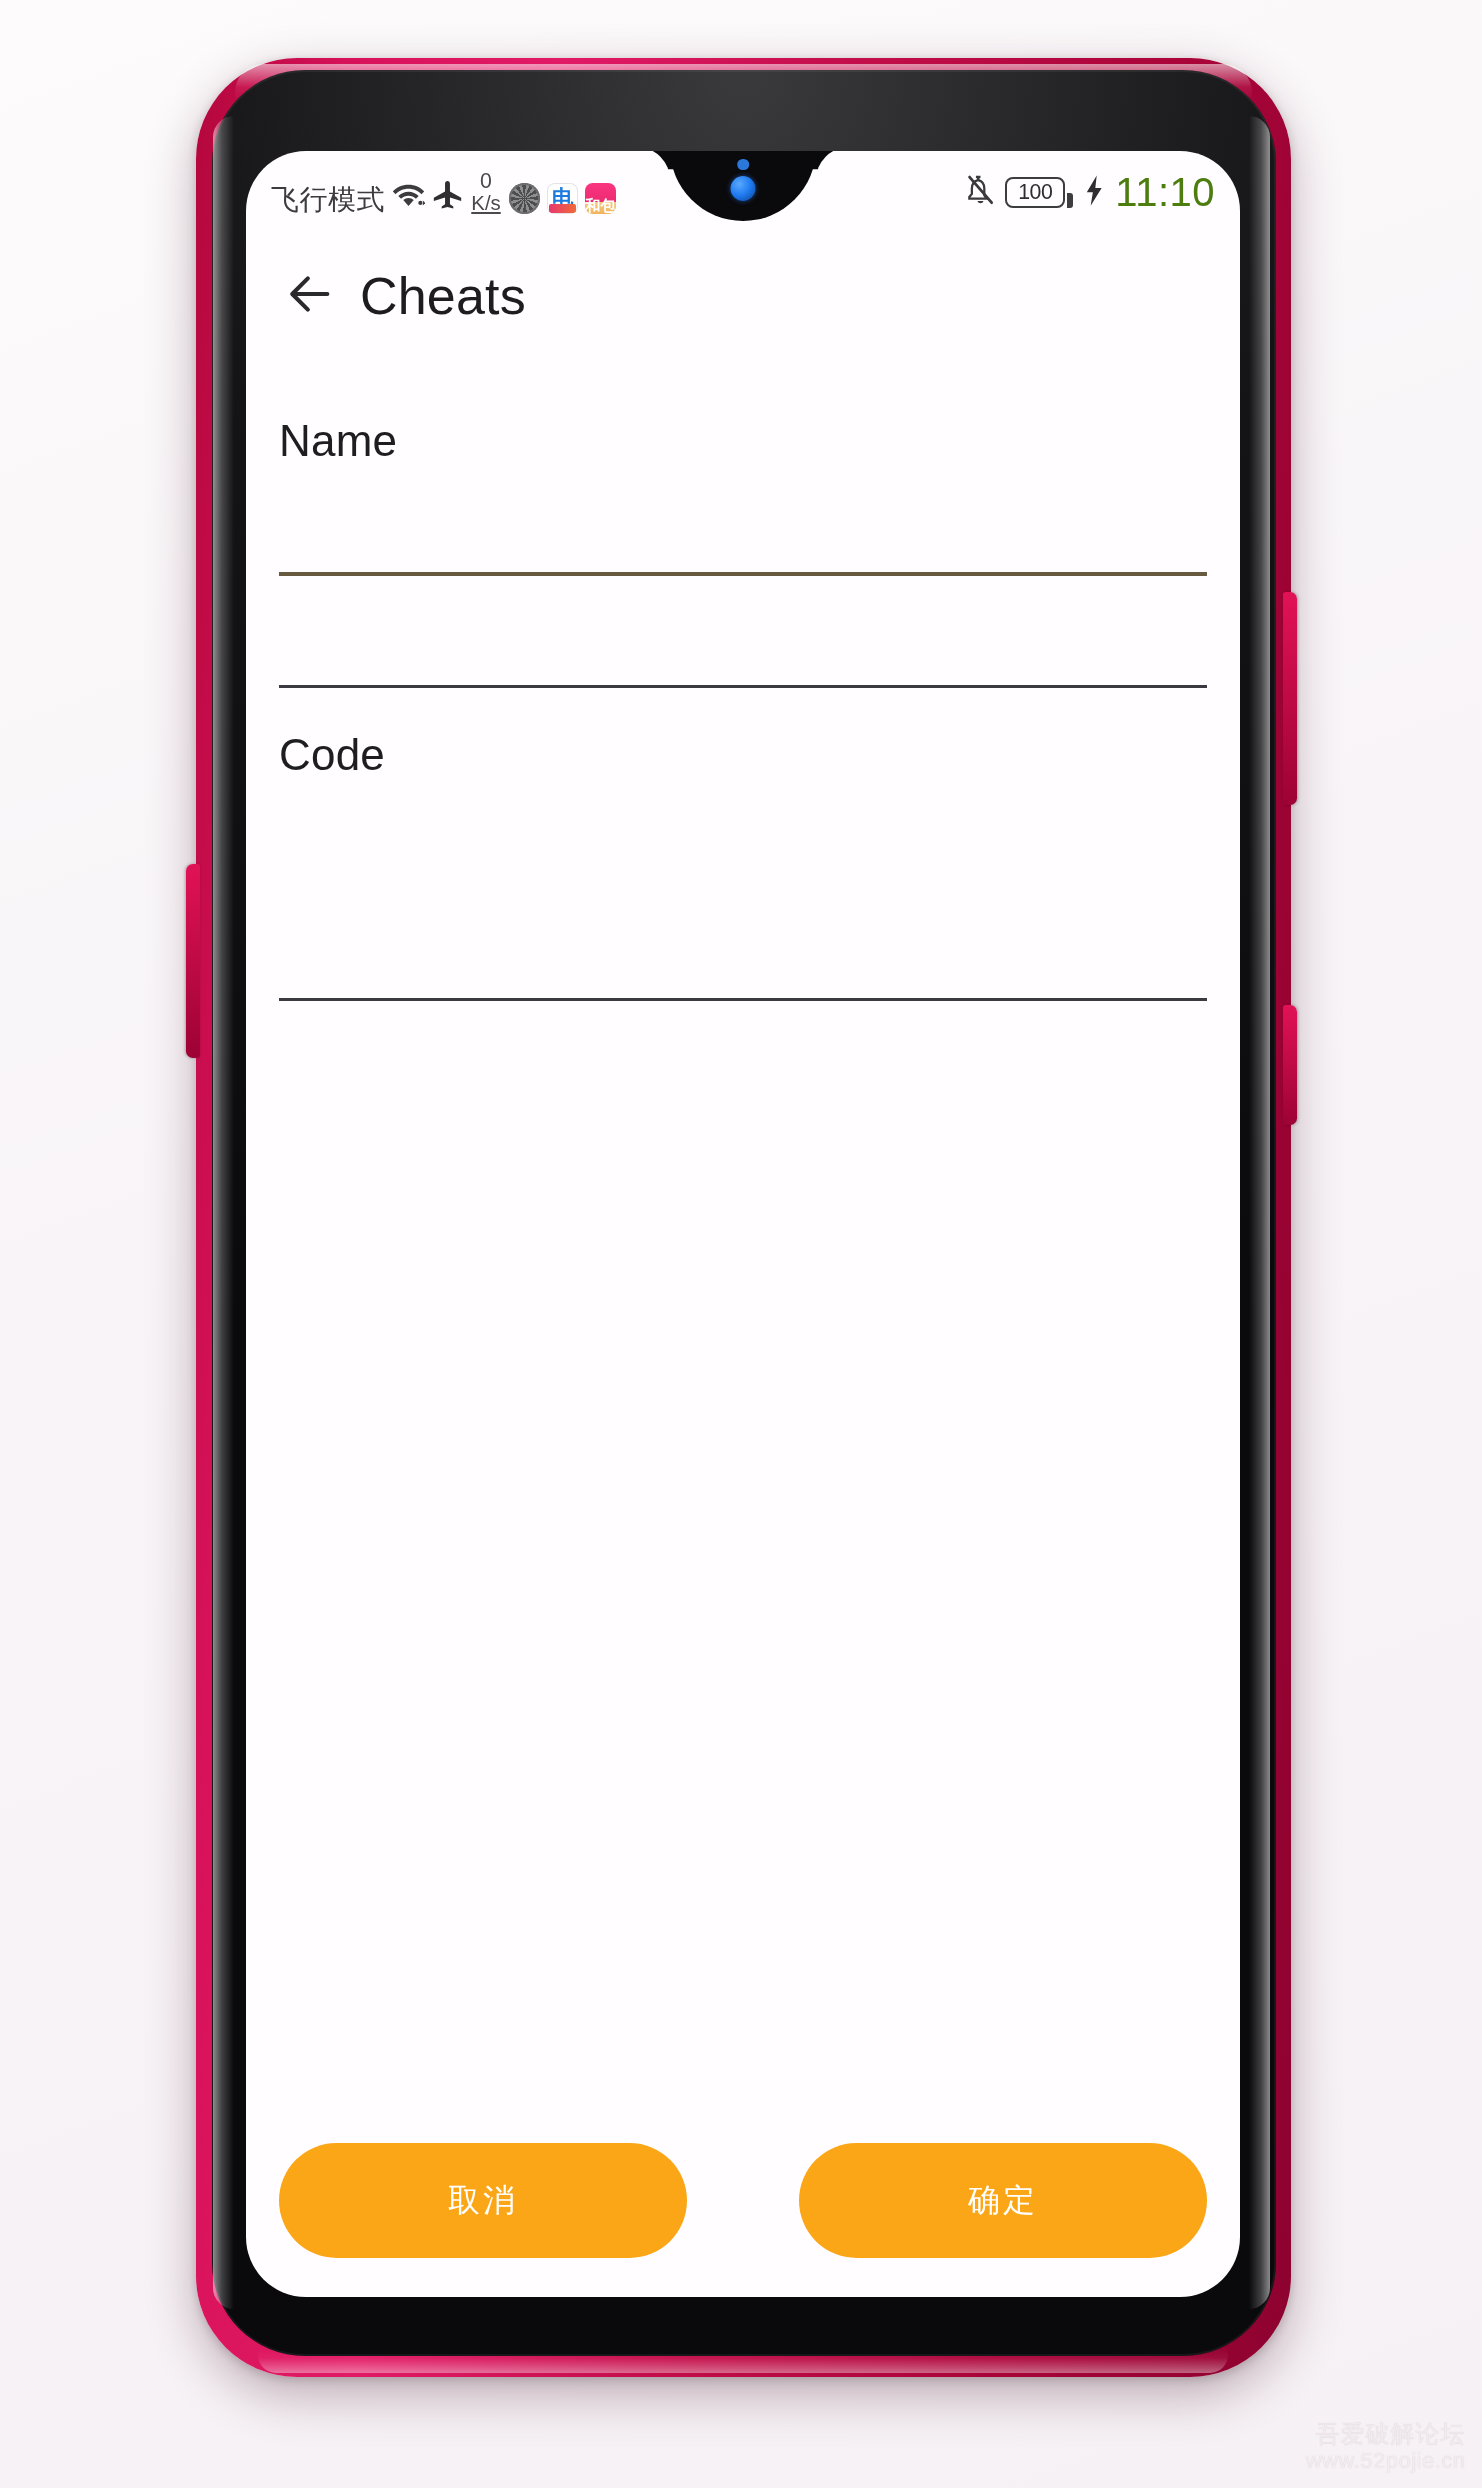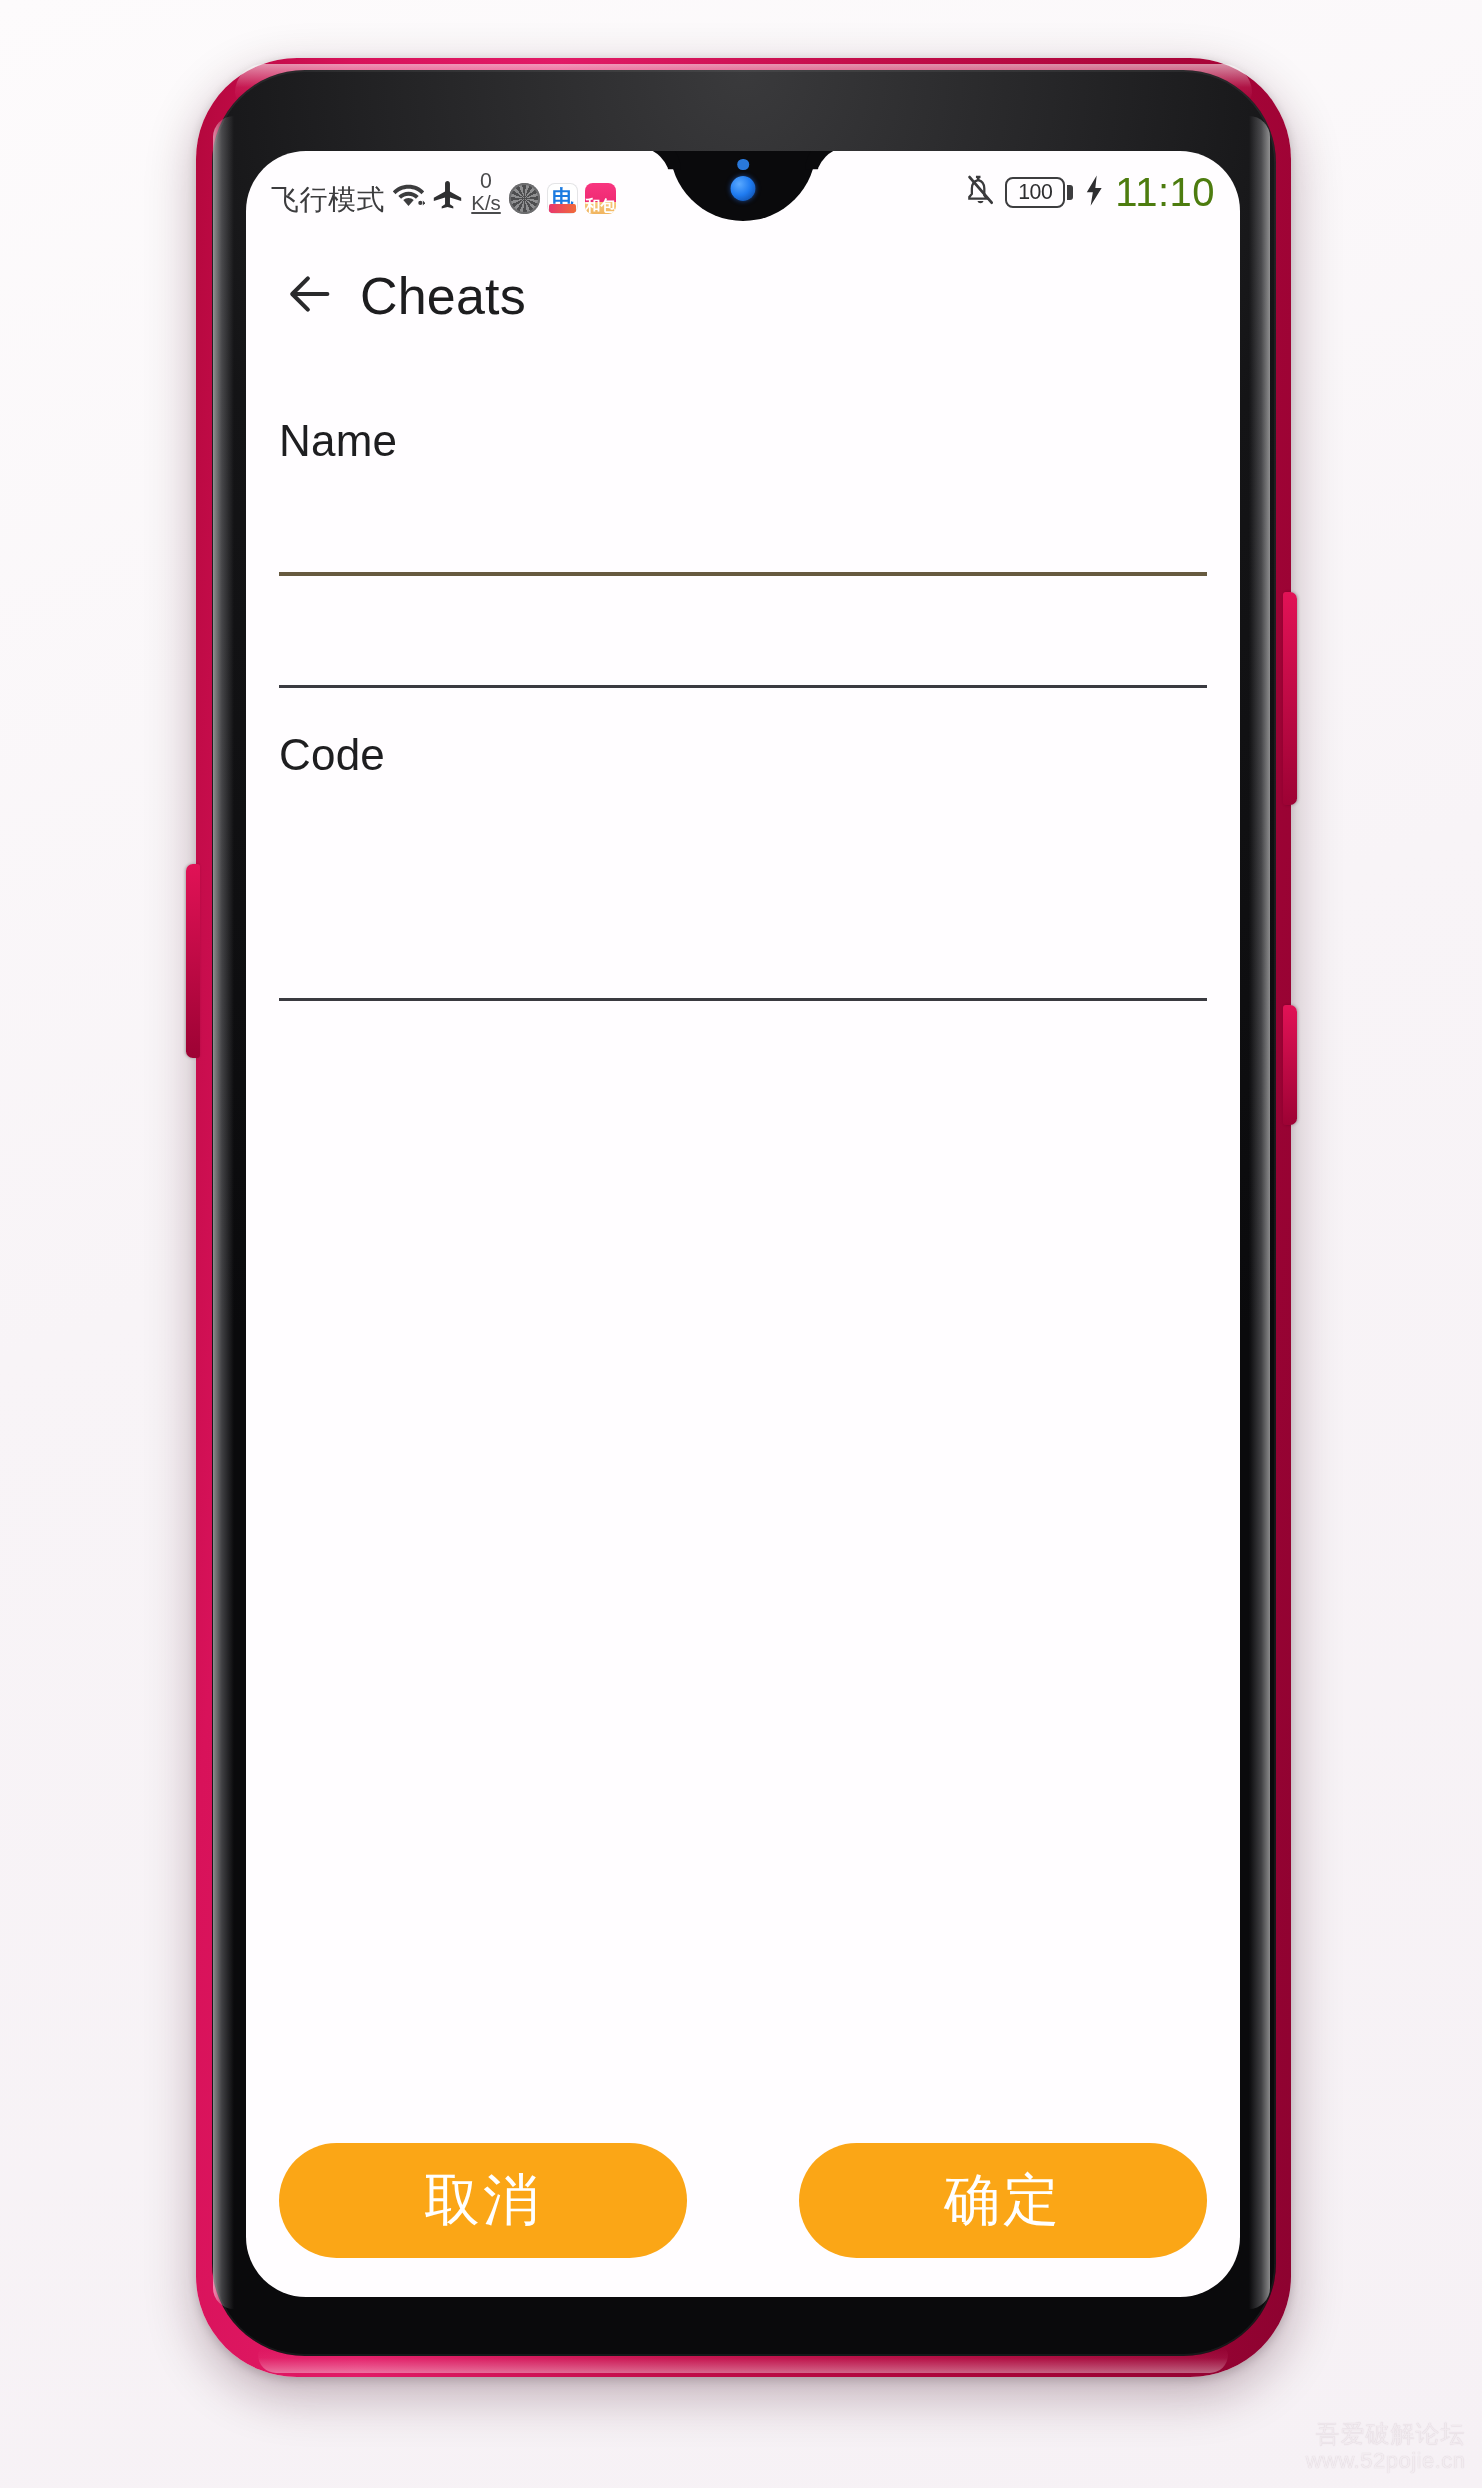--- a/index.html
+++ b/index.html
@@ -128,21 +128,21 @@
       repeating-conic-gradient(from 20deg,#4d4d4f 0deg 16deg,#8e8e90 16deg 30deg);
       box-shadow:inset 0 0 0 1.9px #6d6d6f;}
   #icon-telecom{background:#ffffff;box-shadow:inset 0 0 0 1px #e4e4e6;
       display:flex;align-items:center;justify-content:center;}
   #icon-telecom .g{color:#1a7ae0;font-size:21.3px;font-weight:bold;line-height:1;}
   #icon-telecom .b{position:absolute;bottom:1px;left:1.9px;right:1.9px;height:8.7px;border-radius:1.9px;
       background:linear-gradient(90deg,#e8376e,#f06a3a);}
   #icon-wallet{background:linear-gradient(180deg,#f8357f 0%,#ef2a73 62%,#f6c87a 62%,#f1b45f 100%);
       display:flex;align-items:flex-start;justify-content:center;}
   #icon-wallet .t{color:#fff;font-size:15.5px;line-height:1;margin-top:15px;font-weight:bold;}
-  #battery{display:flex;align-items:center;gap:1.9px;border-radius:7px;}
+  #battery{display:flex;align-items:flex-end;gap:1.9px;border-radius:7px;}
   #batt-shell{
     width:60px;height:31px;border:2.9px solid #3d3d3f;border-radius:7.8px;
     display:flex;align-items:center;justify-content:center;box-sizing:border-box;
   }
   #batt-pct{font-size:21.3px;color:#2e2e30;letter-spacing:-0.5px;line-height:1;}
   #batt-cap{width:5.8px;height:14.6px;background:#3d3d3f;border-radius:0 2.9px 2.9px 0;}
   #clock{font-size:40px;color:#4d7c0f;letter-spacing:0.5px;}
 
   
   #appbar{
@@ -180,21 +180,21 @@
   
   #btn-row{
     position:absolute;left:0;bottom:39px;width:100%;
     display:flex;justify-content:space-between;
     padding:0 33px;box-sizing:border-box;
   }
   .pill-btn{
     width:408px;height:115px;border:none;border-radius:58px;
     background:#fba616;color:#ffffff;
     font-family:"Liberation Sans", sans-serif;
-    font-size:56px;letter-spacing:2.9px;cursor:pointer;
+    font-size:32px;letter-spacing:2.9px;cursor:pointer;
     display:flex;align-items:center;justify-content:center;
   }
 
   
   #watermark{
     position:absolute;right:17.5px;bottom:13.6px;
     text-align:right;color:#ffffff;line-height:1.18;
     text-shadow:0 0 1px rgba(190,175,185,.85);
     opacity:.80;pointer-events:none;
   }

